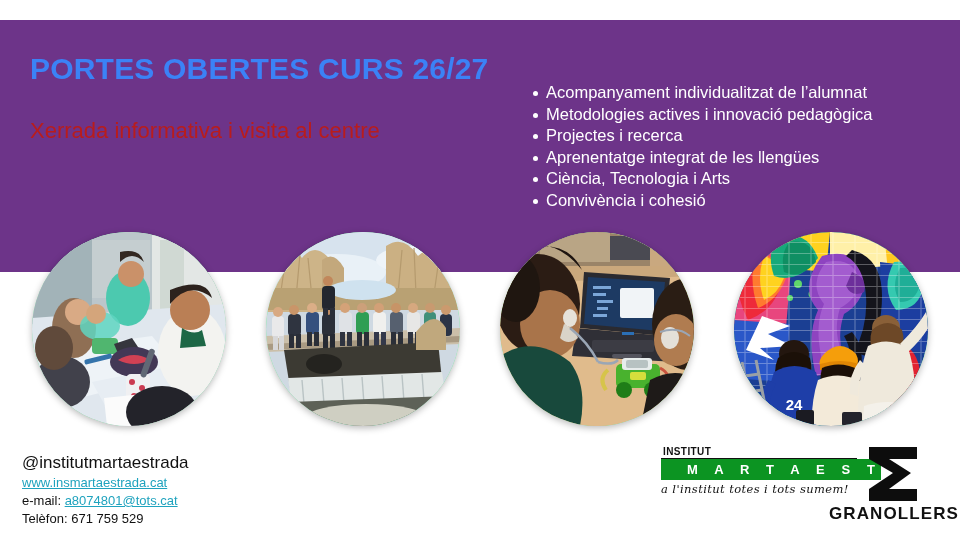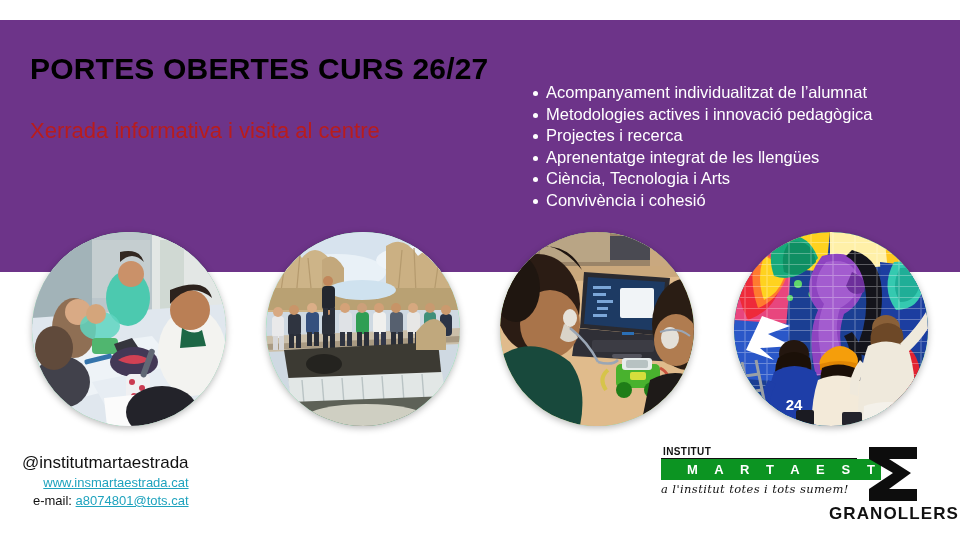--- a/index.html
+++ b/index.html
@@ -31,21 +31,21 @@
     background: #6D3489;
   }
 
   .headline {
     position: absolute;
     left: 30px;
     top: 52px;
     font-size: 30px;
     font-weight: 700;
     letter-spacing: 0.2px;
-    color: #000000;
+    color: #3b82f6;
     white-space: nowrap;
   }
   .subhead {
     position: absolute;
     left: 30px;
     top: 118px;
     font-size: 22px;
     font-weight: 400;
     color: #b91c1c;
     white-space: nowrap;
@@ -117,21 +117,20 @@
     font-size: 17px;
     line-height: 22px;
     color: #111111;
     white-space: nowrap;
   }
   .contact-line {
     font-size: 13px;
     line-height: 18px;
     color: #111111;
     white-space: nowrap;
-    text-align: right;
   }
   .link {
     color: #1FA3BE;
     text-decoration: underline;
   }
 
   
   .logo {
     position: absolute;
     left: 628px;
@@ -556,20 +555,24 @@
 
   <div class="contact">
     <div class="handle">@institutmartaestrada</div>
     <div class="contact-line">
       <span class="link">www.insmartaestrada.cat</span>
     </div>
     <div class="contact-line">
       <span>e-mail:</span>
       <span class="link">a8074801@tots.cat</span>
     </div>
+    <div class="contact-line">
+      <span>Telèfon:</span>
+      <span>671 759 529</span>
+    </div>
   </div>
 
   <div class="logo">
     <div class="logo-institut">INSTITUT</div>
     <div class="logo-rule"></div>
     <div class="logo-band"></div>
     <div class="logo-name">M A R T A   E S T R A D A</div>
     <div class="logo-tagline">a l'institut totes i tots sumem!</div>
     <svg class="logo-sigma" viewBox="0 0 56 58" xmlns="http://www.w3.org/2000/svg">
       <path d="M4 2 L52 2 L52 14 L24 14 L46 28 L24 44 L52 44 L52 56 L4 56 L4 44 L28 28 L4 14 Z" fill="#0d0d0d"></path>

